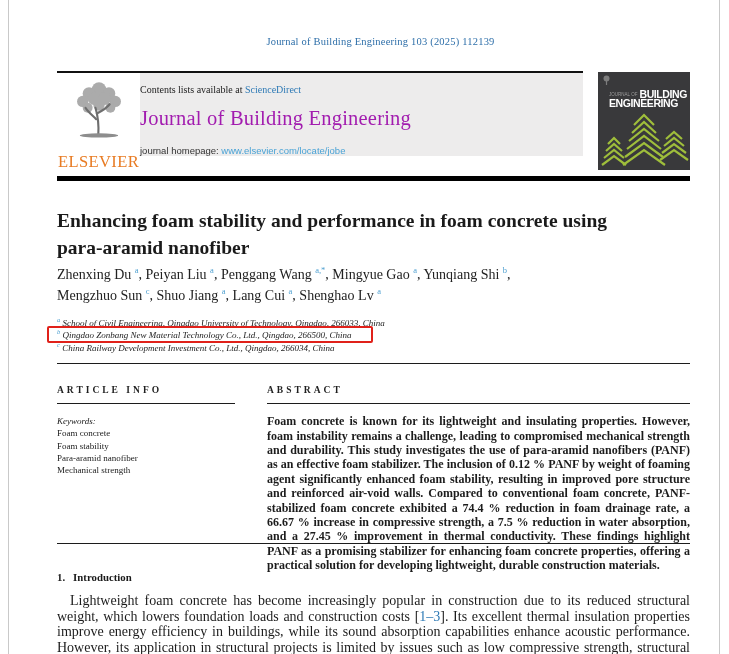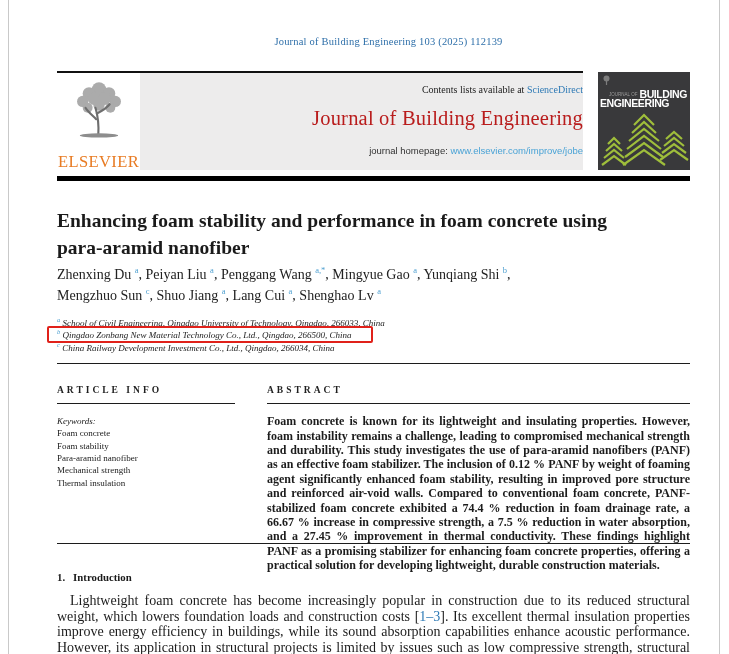--- a/index.html
+++ b/index.html
@@ -5,49 +5,49 @@
   * { margin:0; padding:0; box-sizing:border-box; }
   html,body { background:#fff; }
   body {
     width:729px; height:654px; position:relative; overflow:hidden;
     font-family:"Liberation Serif", serif; color:#212121;
   }
   .edge { position:absolute; top:0; bottom:0; width:1px; background:#c9c9c9; }
   .edge-l { left:8px; } .edge-r { left:719px; }
 
   .citation {
-    position:absolute; top:36px; left:72px; width:633px; text-align:center;
+    position:absolute; top:36px; left:64px; width:633px; text-align:center;
     font-size:10.5px; color:#2e6fa9; letter-spacing:0.2px;
   }
 
   
   .header { position:absolute; left:57px; top:72px; width:633px; }
   .top-rule { position:absolute; top:-1px; left:0; width:526px; height:2px; background:#111; }
   .header-row { display:flex; height:98px; }
   .logo-area {
     width:83px; background:#fff; display:flex; flex-direction:column;
     align-items:center; justify-content:flex-start; padding-top:6px;
   }
   .elsevier-text {
     color:#e87b23; font-size:16.5px; letter-spacing:0.4px; line-height:17px; margin-top:14px;
   }
   .graybox {
-    width:443px; height:98px; background:#edecec; text-align:right; padding-top:12px;
+    width:443px; height:84px; background:#edecec; text-align:left; padding-top:12px;
   }
   .contents-line { font-size:10px; color:#222; }
   .sd-link { color:#2d79b5; text-decoration:none; cursor:pointer; }
-  .journal-name { font-size:20.5px; color:#b91c1c; margin-top:12px; letter-spacing:0.2px;padding-left:23px; }
+  .journal-name { font-size:20.5px; color:#a21caf; margin-top:12px; letter-spacing:0.2px; }
   .homepage-line { font-family:"Liberation Sans", sans-serif; font-size:9.5px; color:#333; margin-top:15px; }
   .hp-link { color:#4aa3d6; text-decoration:none; cursor:pointer; }
   .cover {
     width:92px; height:98px; margin-left:15px; background:#39393b; position:relative; cursor:pointer;
   }
   .cover-mark { position:absolute; top:3px; left:4px; }
   .cover-line1 { position:absolute; top:16px; left:2px; right:3px; text-align:right; line-height:10px; white-space:nowrap; }
-  .cover-line2 { position:absolute; top:26px; left:2px; right:3px; text-align:left; line-height:10px; }
+  .cover-line2 { position:absolute; top:26px; left:2px; right:3px; text-align:center; line-height:10px; }
   .cover-jof {
     font-family:"Liberation Sans", sans-serif; font-size:4.5px; color:#9a9a9a;
     font-weight:normal; margin-right:2px; vertical-align:2px; letter-spacing:0;
   }
   .cover-big {
     font-family:"Liberation Sans", sans-serif; font-weight:bold; font-size:10.5px;
     color:#fff; letter-spacing:-0.4px;
   }
   .cover-trees { position:absolute; bottom:3px; left:0; }
   .black-bar { position:absolute; top:104px; left:0; width:633px; height:5px; background:#000; }
@@ -134,21 +134,21 @@
             <path d="M42 50 C50 46 56 42 60 37"></path>
           </g>
           <ellipse cx="45" cy="81" rx="27" ry="3" fill="#8d8d8d"></ellipse>
         </svg>
         <div class="elsevier-text">ELSEVIER</div>
       </div>
 
       <div class="graybox">
         <div class="contents-line"><span>Contents lists available at </span><a class="sd-link">ScienceDirect</a></div>
         <div class="journal-name">Journal of Building Engineering</div>
-        <div class="homepage-line"><span>journal homepage: </span><a class="hp-link">www.elsevier.com/improve/jobe</a></div>
+        <div class="homepage-line"><span>journal homepage: </span><a class="hp-link">www.elsevier.com/locate/jobe</a></div>
       </div>
 
       <div class="cover">
         <svg class="cover-mark" width="9" height="11" viewBox="0 0 9 11">
           <circle cx="4.5" cy="3.5" r="3" fill="#7d7d7d"></circle>
           <path d="M4.5 5 L4.5 10" stroke="#7d7d7d" stroke-width="1.2"></path>
         </svg>
         <div class="cover-line1"><span class="cover-jof">JOURNAL OF</span><span class="cover-big">BUILDING</span></div>
         <div class="cover-line2 cover-big">ENGINEERING</div>
         <svg class="cover-trees" width="92" height="54" viewBox="0 0 92 54">
@@ -190,21 +190,20 @@
   <div class="info-section">
     <div class="left-col">
       <div class="col-heading">ARTICLE INFO</div>
       <div class="col-rule"></div>
       <div class="keywords-label">Keywords:</div>
       <div>
           <div class="keyword">Foam concrete</div>
           <div class="keyword">Foam stability</div>
           <div class="keyword">Para-aramid nanofiber</div>
           <div class="keyword">Mechanical strength</div>
-          <div class="keyword">Thermal insulation</div>
         </div>
     </div>
     <div class="right-col">
       <div class="col-heading">ABSTRACT</div>
       <div class="col-rule"></div>
       <p class="abstract-text">Foam concrete is known for its lightweight and insulating properties. However, foam instability remains a challenge, leading to compromised mechanical strength and durability. This study investigates the use of para-aramid nanofibers (PANF) as an effective foam stabilizer. The inclusion of 0.12 % PANF by weight of foaming agent significantly enhanced foam stability, resulting in improved pore structure and reinforced air-void walls. Compared to conventional foam concrete, PANF-stabilized foam concrete exhibited a 74.4 % reduction in foam drainage rate, a 66.67 % increase in compressive strength, a 7.5 % reduction in water absorption, and a 27.45 % improvement in thermal conductivity. These findings highlight PANF as a promising stabilizer for enhancing foam concrete properties, offering a practical solution for developing lightweight, durable construction materials.</p>
     </div>
   </div>
 
   <div class="rule rule-2"></div>

